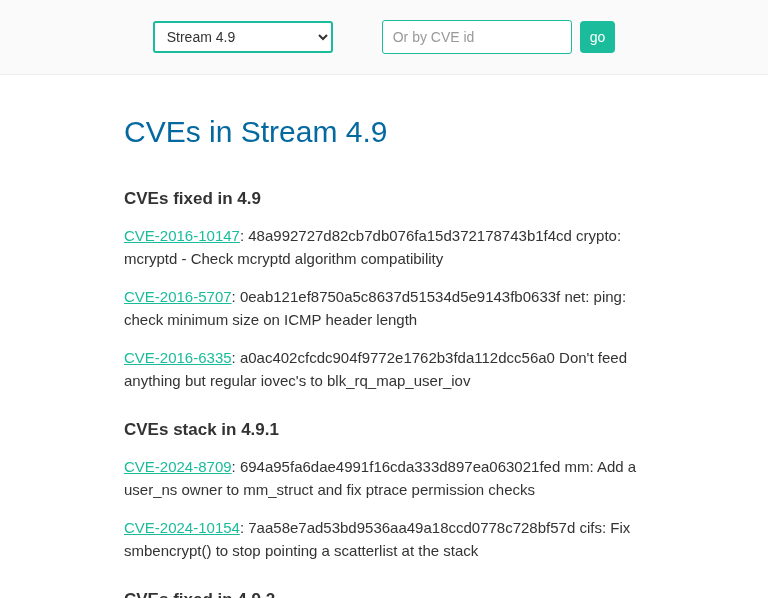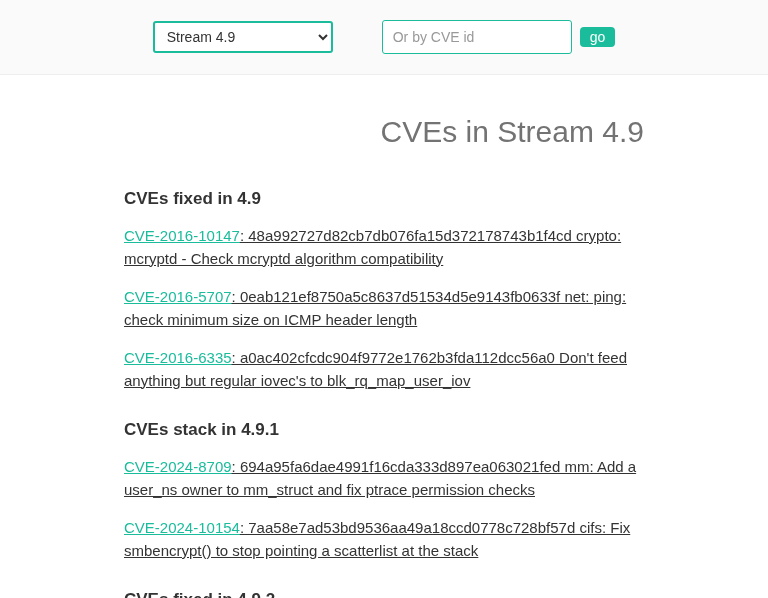--- a/index.html
+++ b/index.html
@@ -37,54 +37,53 @@
       height: 32px;
       border: 1px solid #1abc9c;
       border-radius: 3px;
       font-size: 14px;
       padding: 16px 10px;
       color: #666;
       background: #fff;
     }
     .cve-input::placeholder { color: #999; }
     .go-btn {
-      height: 20px;
+      height: 32px;
       background: #1abc9c;
       color: #fff;
       border: none;
       border-radius: 4px;
       padding: 0 10px;
       font-size: 14px;
       cursor: pointer;
     }
     .content {
       max-width: 620px;
       margin: 0 auto;
       padding: 30px 50px 40px;
     }
     h1 {
-      text-align: right;
+      text-align: left;
       font-size: 30px;
       font-weight: 400;
-      color: #737373;
+      color: #0369a1;
       margin: 10px 0 40px;
     }
     h3 {
       font-size: 17px;
       font-weight: 700;
       color: #333;
       margin: 28px 0 16px;
     }
     .entry {
       font-size: 15px;
       line-height: 1.5;
       color: #333;
       margin-bottom: 16px;
       word-break: break-word;
-      text-decoration: underline;
     }
     .cve-link {
       color: #1abc9c;
       text-decoration: underline;
       cursor: pointer;
     }
   </style>
 </head>
 <body>
 

